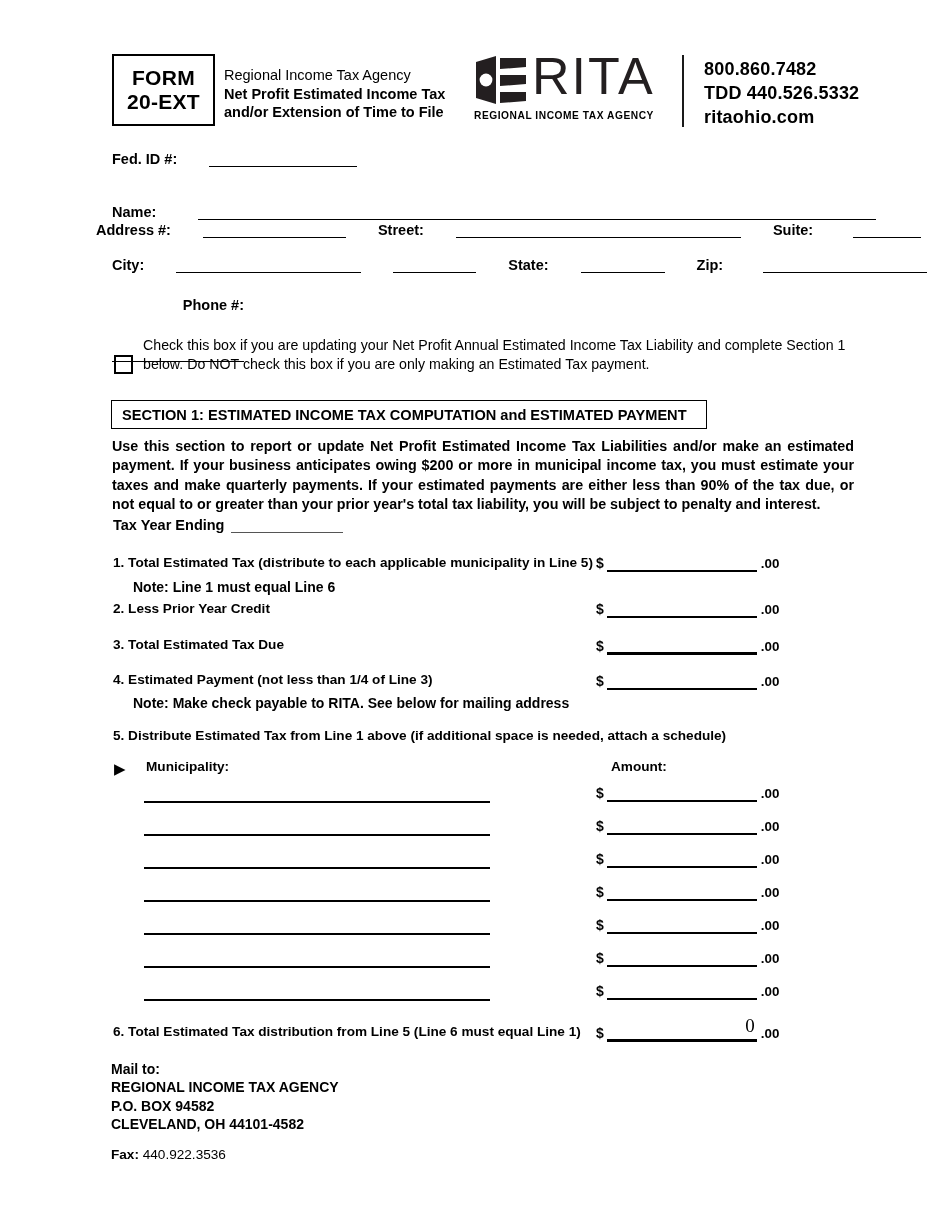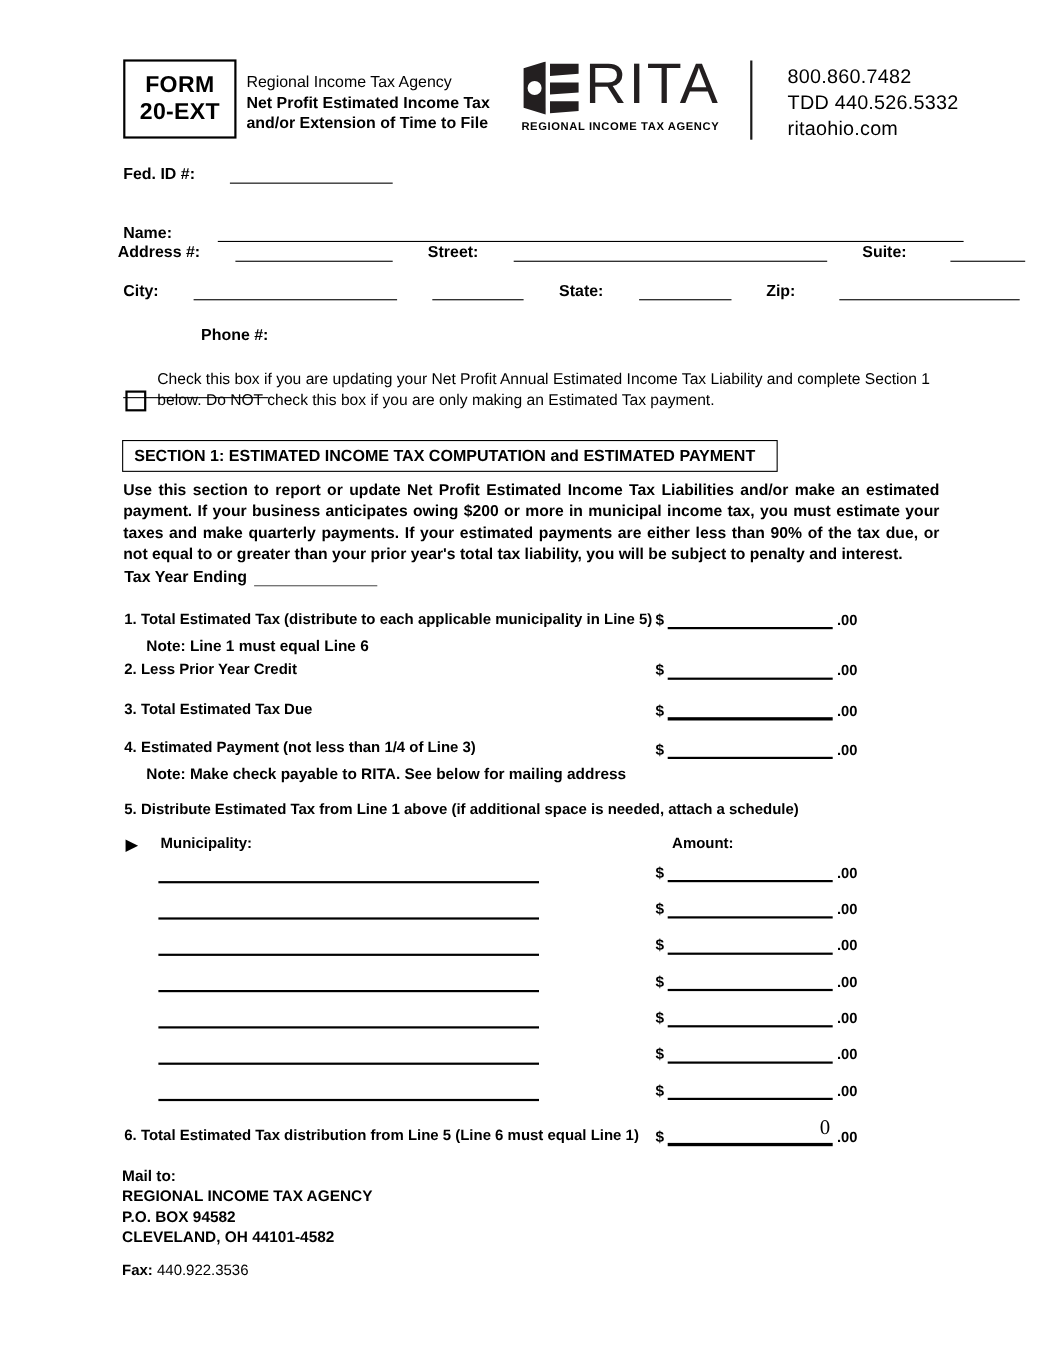--- a/index.html
+++ b/index.html
@@ -94,24 +94,23 @@
     background: #1a1a1a;
   }
   .contact {
     position: absolute;
     left: 592px;
     top: 6px;
     line-height: 1.32;
   }
   .contact div {
     font-size: 18px;
-    font-weight: normal;
+    font-weight: bold;
     letter-spacing: 0.2px;
     white-space: nowrap;
-    margin-left: 12px;
   }
 
   
   .lbl {
     font-size: 14.5px;
     font-weight: bold;
     white-space: nowrap;
   }
 
   
@@ -328,21 +327,21 @@
   <div class="frow" style="left:112px; top:150px;">
     <span class="lbl">Fed. ID #:</span>
     <span class="fline" style="width:148px;"></span>
   </div>
 
   <div class="frow" style="left:112px; top:203px;">
     <span class="lbl">Name:</span>
     <span class="fline thin" style="width:678px; margin-left:10px;"></span>
   </div>
 
-  <div class="frow" style="left:107px; top:221px;">
+  <div class="frow" style="left:96px; top:221px;">
     <span class="lbl">Address #:</span>
     <span class="fline" style="width:143px;"></span>
     <span class="lbl">Street:</span>
     <span class="fline" style="width:285px;"></span>
     <span class="lbl">Suite:</span>
     <span class="fline" style="width:68px; margin-left:8px;"></span>
   </div>
 
   <div class="frow" style="left:112px; top:256px;">
     <span class="lbl">City:</span>

